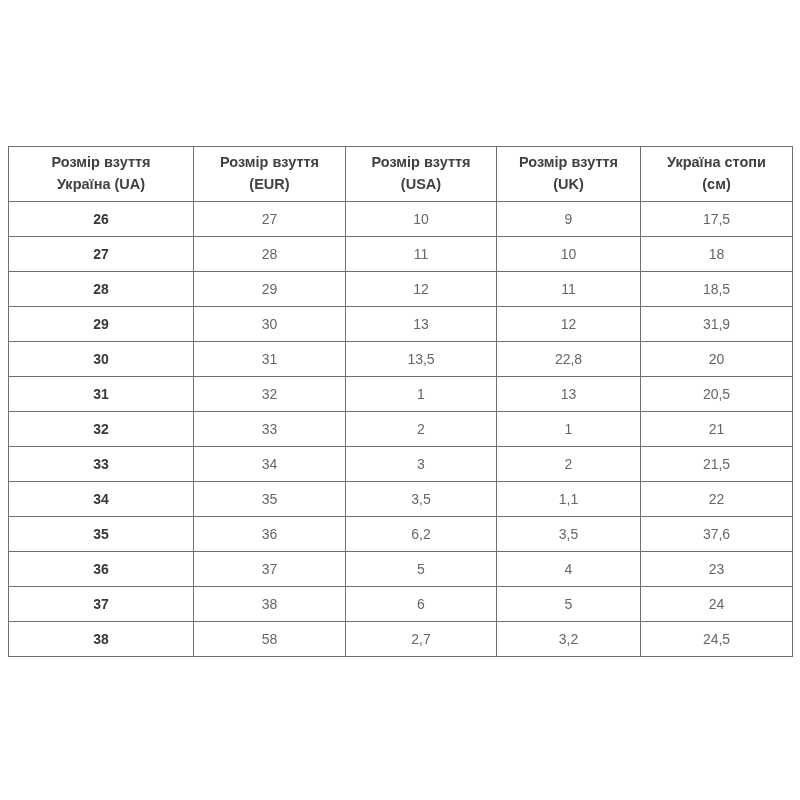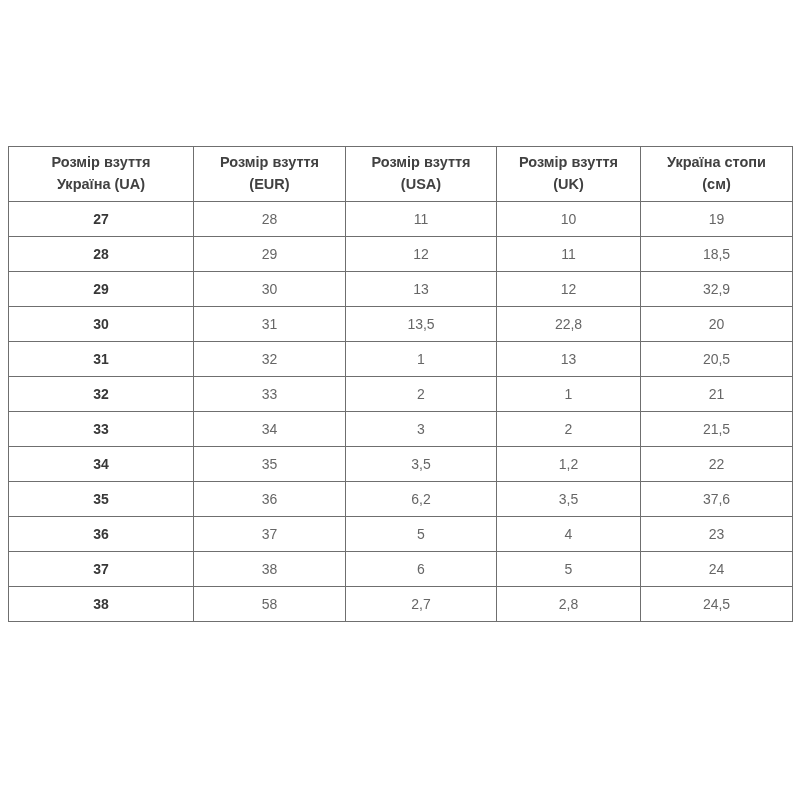--- a/index.html
+++ b/index.html
@@ -69,39 +69,46 @@
             <div>(UK)</div>
           </th>
           <th>
             <div>Україна стопи</div>
             <div>(см)</div>
           </th>
         </tr>
       </thead>
     <tbody>
         <tr>
+          <td class="ua-col">26</td>
+          <td>27</td>
+          <td>10</td>
+          <td>9</td>
+          <td>17,5</td>
+        </tr>
+        <tr>
           <td class="ua-col">27</td>
           <td>28</td>
           <td>11</td>
           <td>10</td>
-          <td>19</td>
+          <td>18</td>
         </tr>
         <tr>
           <td class="ua-col">28</td>
           <td>29</td>
           <td>12</td>
           <td>11</td>
           <td>18,5</td>
         </tr>
         <tr>
           <td class="ua-col">29</td>
           <td>30</td>
           <td>13</td>
           <td>12</td>
-          <td>32,9</td>
+          <td>31,9</td>
         </tr>
         <tr>
           <td class="ua-col">30</td>
           <td>31</td>
           <td>13,5</td>
           <td>22,8</td>
           <td>20</td>
         </tr>
         <tr>
           <td class="ua-col">31</td>
@@ -121,21 +128,21 @@
           <td class="ua-col">33</td>
           <td>34</td>
           <td>3</td>
           <td>2</td>
           <td>21,5</td>
         </tr>
         <tr>
           <td class="ua-col">34</td>
           <td>35</td>
           <td>3,5</td>
-          <td>1,2</td>
+          <td>1,1</td>
           <td>22</td>
         </tr>
         <tr>
           <td class="ua-col">35</td>
           <td>36</td>
           <td>6,2</td>
           <td>3,5</td>
           <td>37,6</td>
         </tr>
         <tr>
@@ -149,18 +156,18 @@
           <td class="ua-col">37</td>
           <td>38</td>
           <td>6</td>
           <td>5</td>
           <td>24</td>
         </tr>
         <tr>
           <td class="ua-col">38</td>
           <td>58</td>
           <td>2,7</td>
-          <td>2,8</td>
+          <td>3,2</td>
           <td>24,5</td>
         </tr>
       </tbody>
   </table>
 </div>
 
 </body></html>

